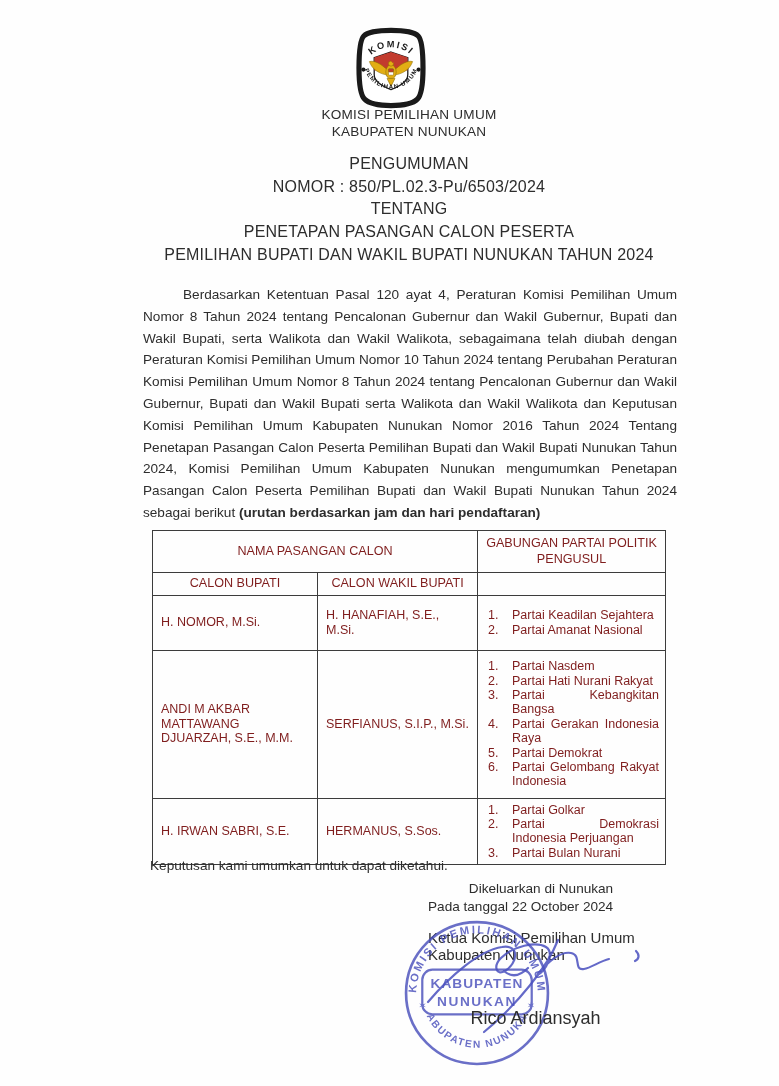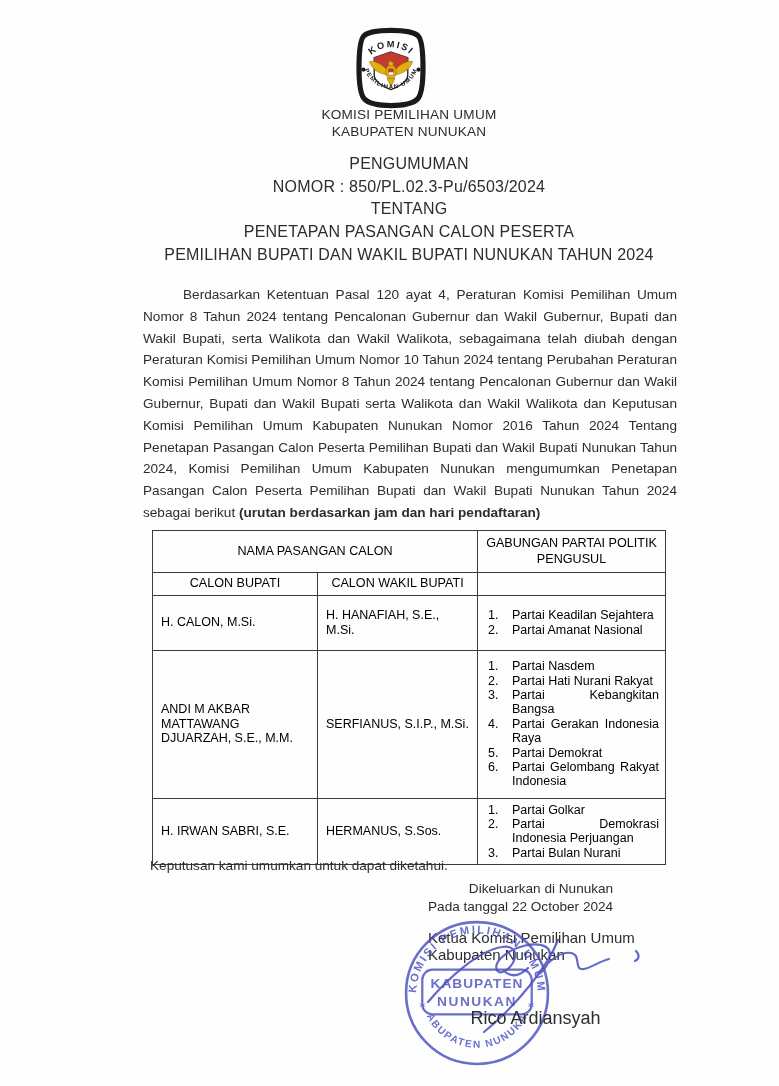--- a/index.html
+++ b/index.html
@@ -33,21 +33,21 @@
     left:143px; top:284px; width:534px;
     font-size:13.6px; line-height:21.8px;
     text-align:justify; text-indent:40px;
   }
   .body-par strong { font-weight:bold;margin-top:14px; }
 
   
   table.cand {
     position:absolute; left:152px; top:530px; width:513px;
     border-collapse:collapse; table-layout:fixed;
-    font-size:12.6px; color:#000000;
+    font-size:12.6px; color:#7f1d1d;
   }
   table.cand th, table.cand td {
     border:1.6px solid #3c3c3c;
     font-weight:400;
     vertical-align:middle;
   }
   table.cand th { text-align:center; padding:3px 6px; line-height:15.5px; }
   tr.hrow1 { height:42px; }
   tr.hrow2 { height:22px; }
   td.namecell { padding:4px 6px 4px 8px; font-size:12.5px; line-height:14.6px; }
@@ -127,21 +127,21 @@
         <th>GABUNGAN PARTAI POLITIK PENGUSUL</th>
       </tr>
       <tr class="hrow2">
         <th>CALON BUPATI</th>
         <th>CALON WAKIL BUPATI</th>
         <th></th>
       </tr>
     </thead>
     <tbody>
       <tr style="height:55px">
-        <td class="namecell">H. CALON, M.Si.</td>
+        <td class="namecell">H. NOMOR, M.Si.</td>
         <td class="namecell">H. HANAFIAH, S.E., M.Si.</td>
         <td class="partycell">
             <div class="party"><span class="num">1.</span><span>Partai Keadilan Sejahtera</span></div>
             <div class="party"><span class="num">2.</span><span>Partai Amanat Nasional</span></div>
           </td>
       </tr>
       <tr style="height:148px">
         <td class="namecell">ANDI M AKBAR MATTAWANG DJUARZAH, S.E., M.M.</td>
         <td class="namecell">SERFIANUS, S.I.P., M.Si.</td>
         <td class="partycell">

